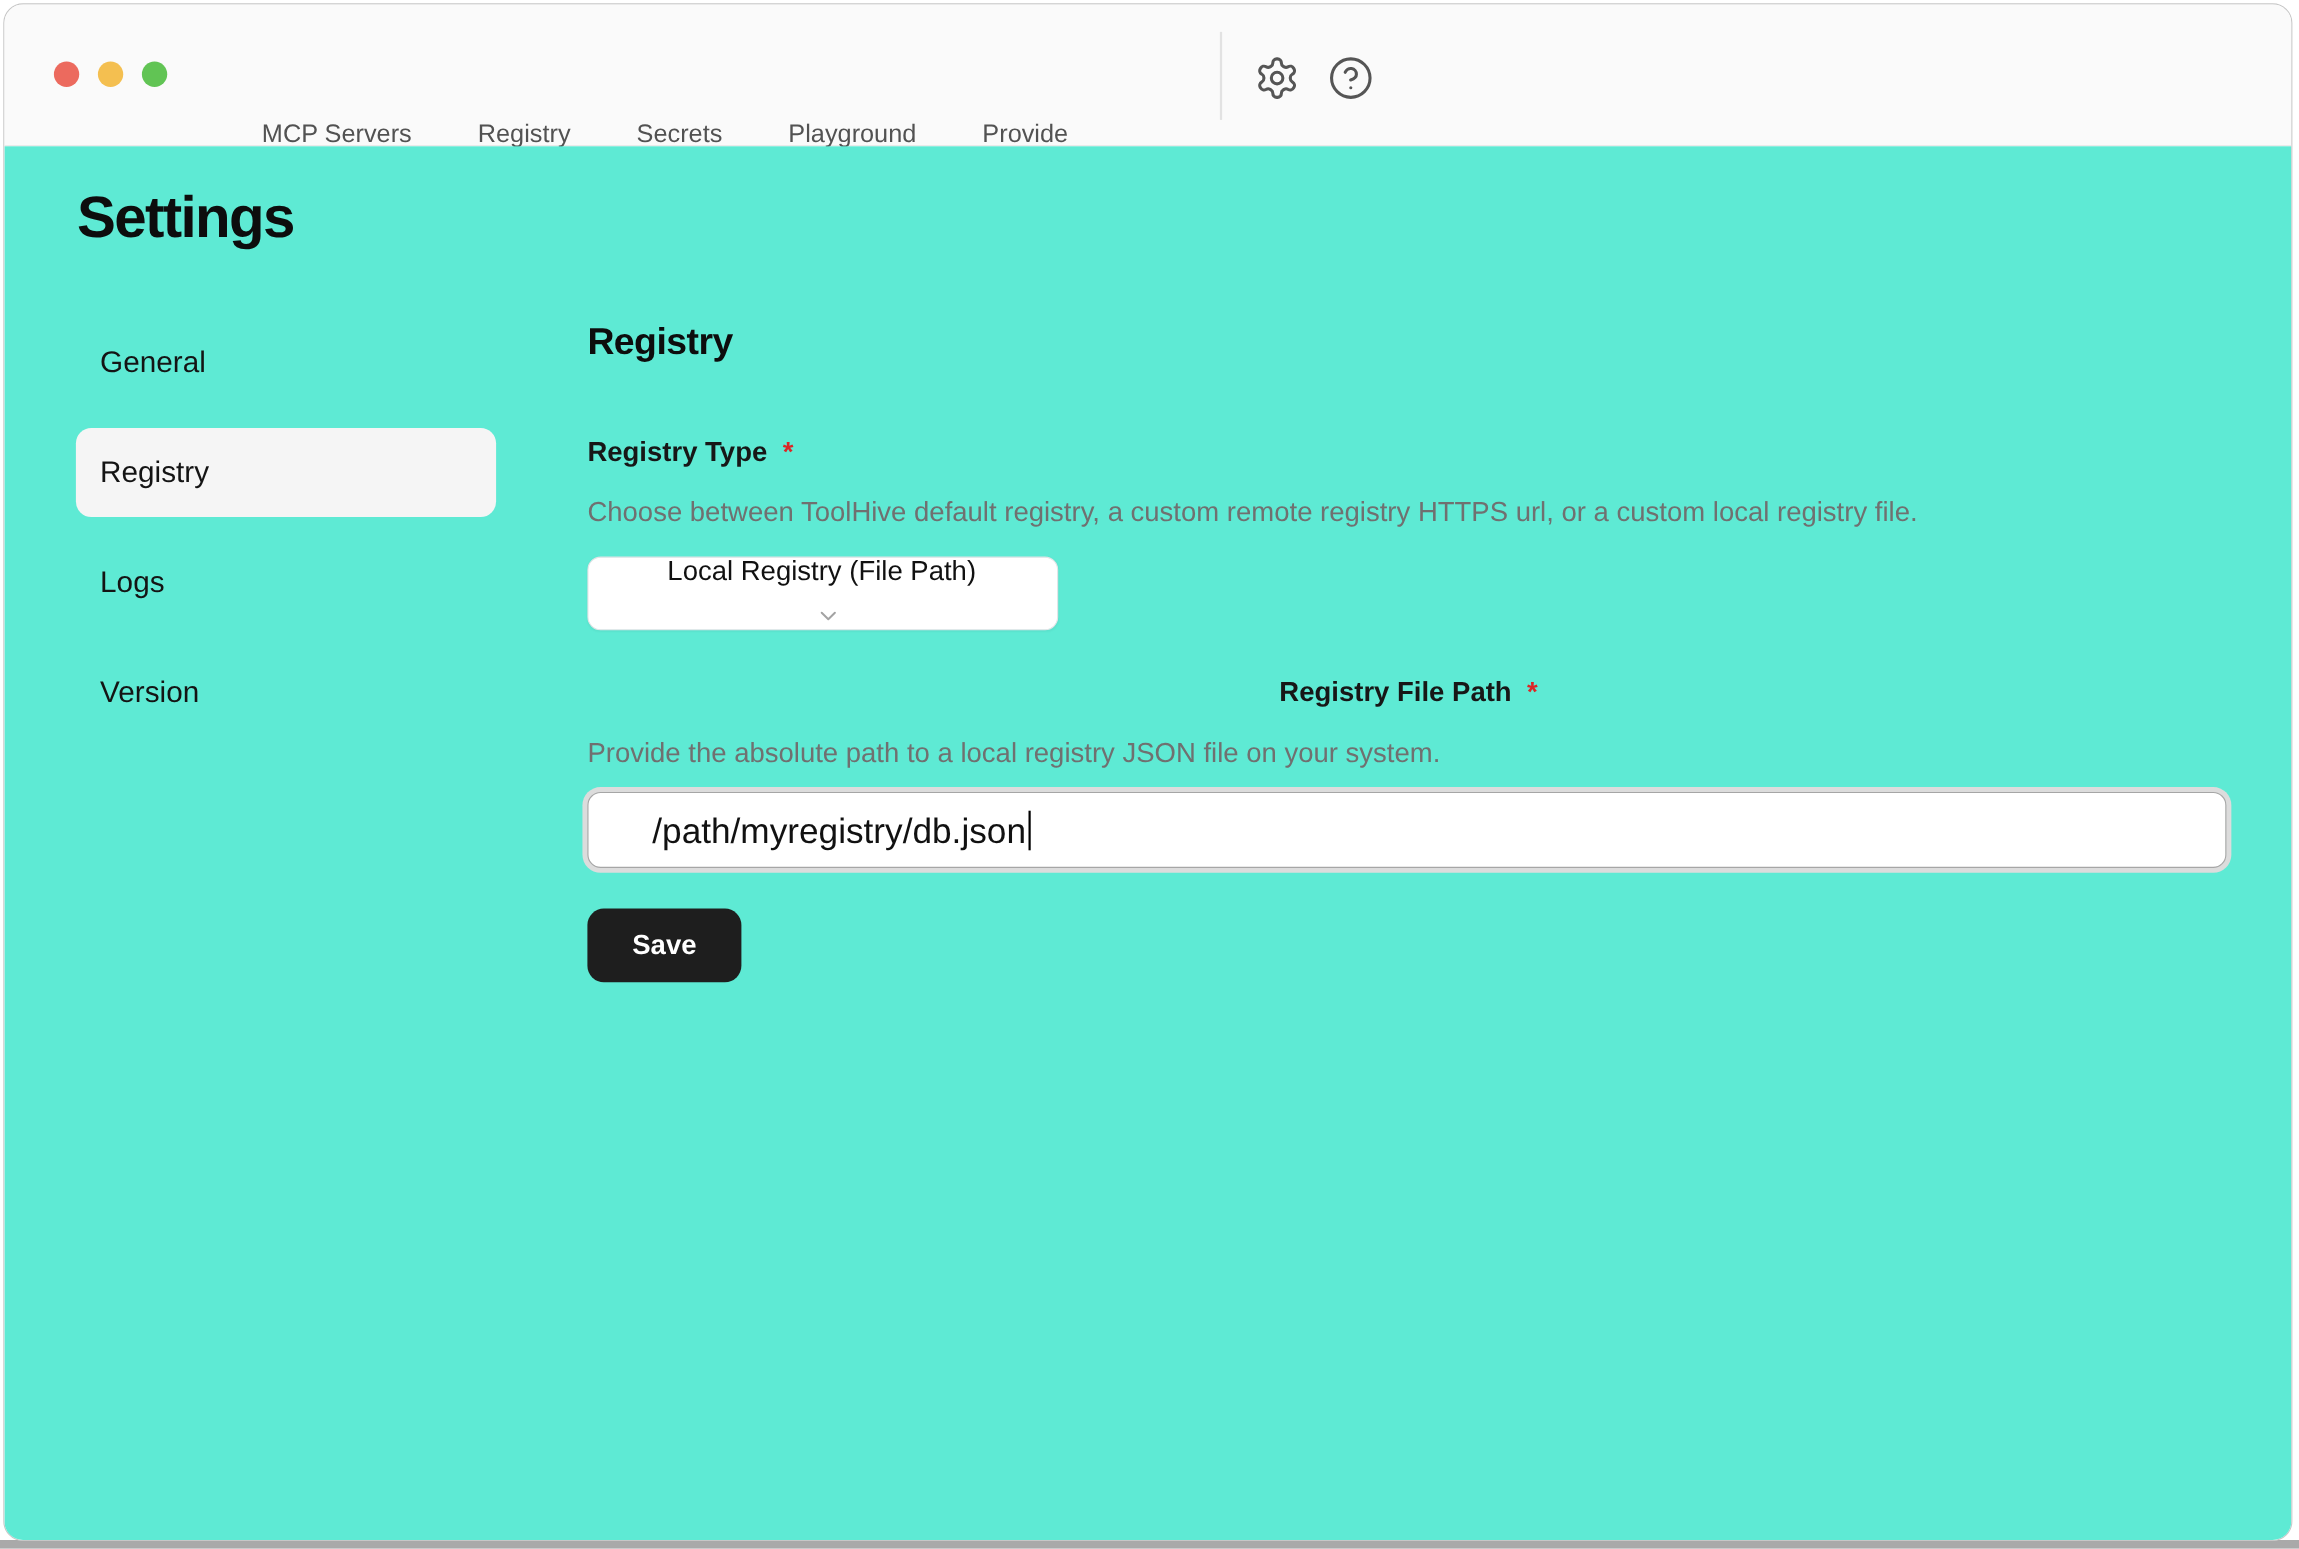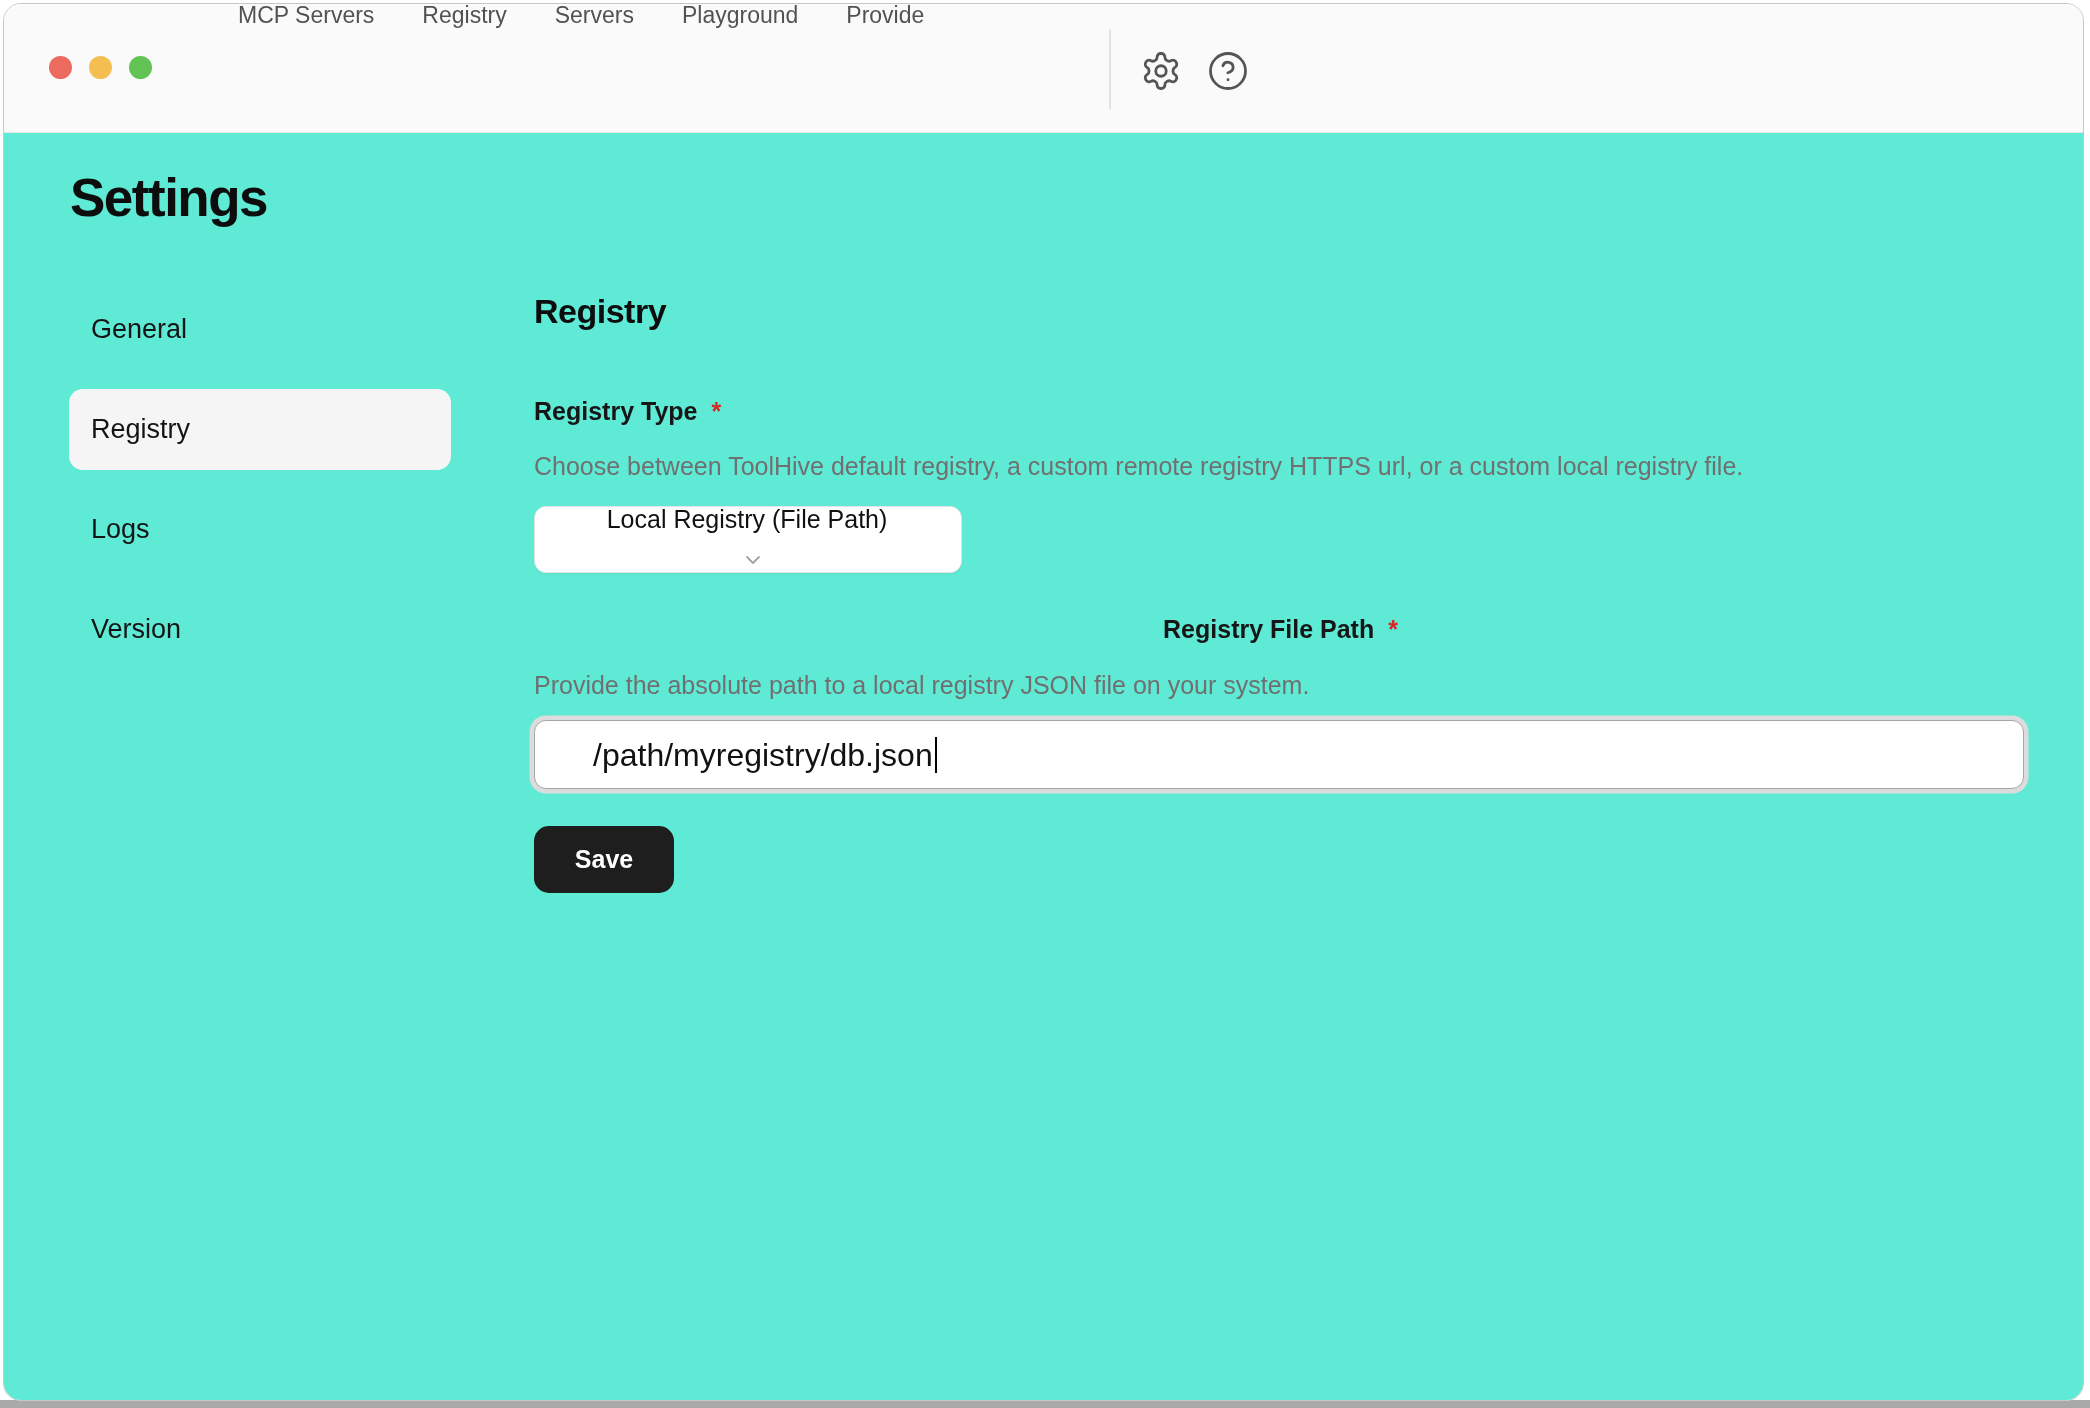--- a/index.html
+++ b/index.html
@@ -41,21 +41,21 @@
   .traffic-light {
     width: 23px; height: 23px; border-radius: 50%;
     cursor: default;
   }
   .tl-close    { background: #ec6a5e; }
   .tl-minimize { background: #f4bf50; }
   .tl-zoom     { background: #61c454; }
 
   .topnav {
     position: absolute; left: 234px; top: 0; height: 129px;
-    display: flex; align-items: flex-start; gap: 48px;
+    display: flex; align-items: flex-end; gap: 60px;
   }
   .topnav-item {
     font-size: 23px; color: #525252; cursor: pointer;
     white-space: nowrap; line-height: 1;
   }
   .titlebar-divider {
     position: absolute; left: 1105px; top: 25px;
     width: 1.5px; height: 80px; background: #e2e2e2;
   }
   .icon-btn {
@@ -180,21 +180,21 @@
 
     <div class="traffic-lights">
       <div class="traffic-light tl-close"></div>
       <div class="traffic-light tl-minimize"></div>
       <div class="traffic-light tl-zoom"></div>
     </div>
 
     <nav class="topnav">
       <span class="topnav-item">MCP Servers</span>
       <span class="topnav-item">Registry</span>
-      <span class="topnav-item">Servers</span>
+      <span class="topnav-item">Secrets</span>
       <span class="topnav-item">Playground</span>
       <span class="topnav-item">Provide</span>
     </nav>
 
     <div class="titlebar-divider"></div>
 
     <div class="icon-btn gear">
       <span style="display:flex">
         <svg viewBox="0 0 24 24" fill="none" stroke-width="1.6" stroke-linecap="round" stroke-linejoin="round">
           <path d="M12.22 2h-.44a2 2 0 0 0-2 2v.18a2 2 0 0 1-1 1.73l-.43.25a2 2 0 0 1-2 0l-.15-.08a2 2 0 0 0-2.73.73l-.22.38a2 2 0 0 0 .73 2.73l.15.1a2 2 0 0 1 1 1.72v.51a2 2 0 0 1-1 1.74l-.15.09a2 2 0 0 0-.73 2.73l.22.38a2 2 0 0 0 2.73.73l.15-.08a2 2 0 0 1 2 0l.43.25a2 2 0 0 1 1 1.73V20a2 2 0 0 0 2 2h.44a2 2 0 0 0 2-2v-.18a2 2 0 0 1 1-1.73l.43-.25a2 2 0 0 1 2 0l.15.08a2 2 0 0 0 2.73-.73l.22-.39a2 2 0 0 0-.73-2.73l-.15-.08a2 2 0 0 1-1-1.74v-.5a2 2 0 0 1 1-1.74l.15-.09a2 2 0 0 0 .73-2.73l-.22-.38a2 2 0 0 0-2.73-.73l-.15.08a2 2 0 0 1-2 0l-.43-.25a2 2 0 0 1-1-1.73V4a2 2 0 0 0-2-2z"></path>

